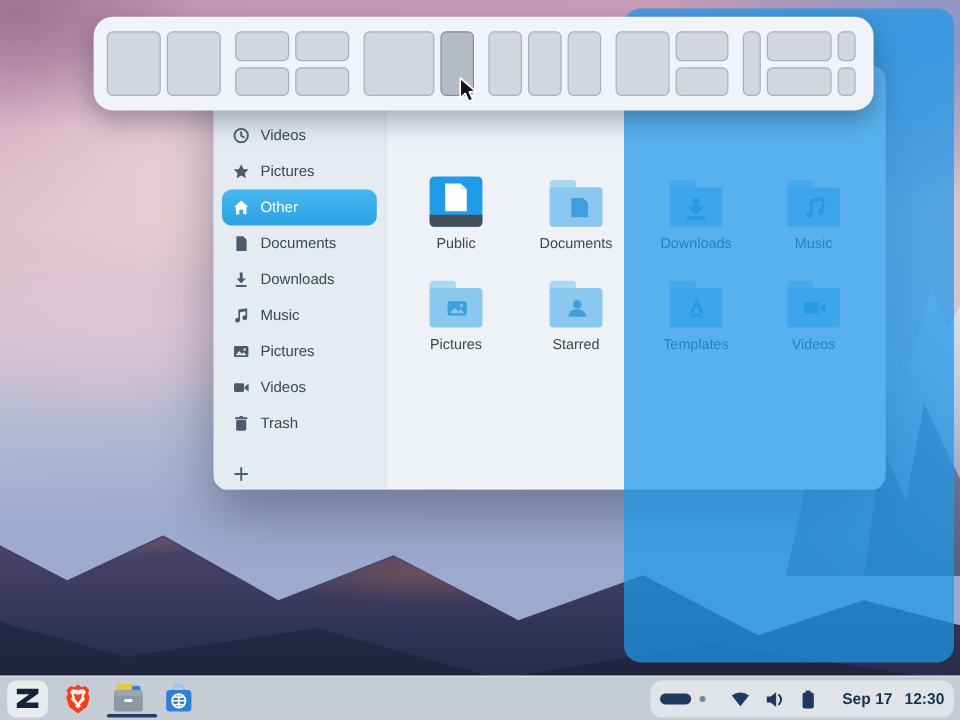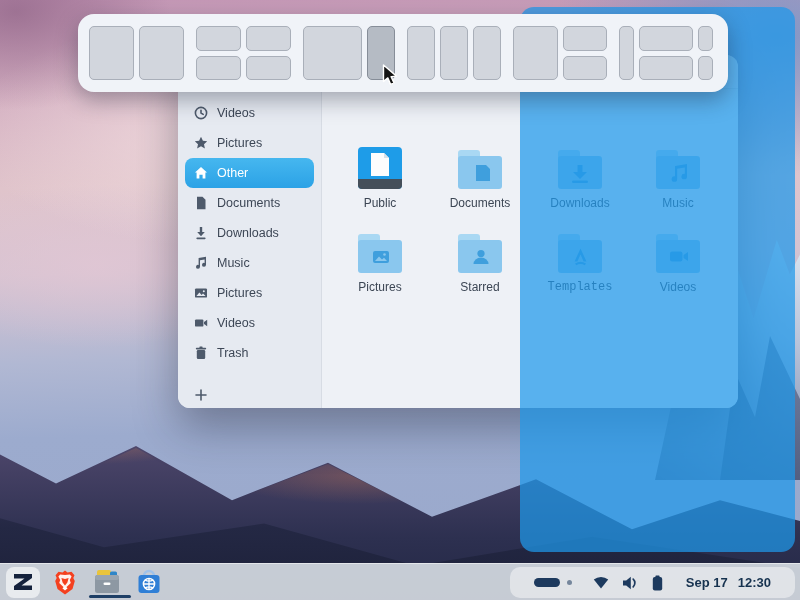--- a/index.html
+++ b/index.html
@@ -79,21 +79,21 @@
 
   
   .taskbar { position:absolute; left:0; bottom:0; width:800px; height:37px; z-index:40;
     background:rgba(236,241,247,.82); border-top:1px solid rgba(255,255,255,.5);
     display:flex; align-items:center; }
   .tb-apps { display:flex; align-items:center; height:100%; padding-left:6px; gap:8px; }
   .tb-btn { width:34px; height:31px; display:flex; align-items:center; justify-content:center; border-radius:8px; position:relative; }
   .tb-btn.active-bg { background:rgba(255,255,255,.6); }
   .run-dash { position:absolute; left:89px; bottom:2px; width:42px; height:3px; border-radius:2px; background:#1e3f66; }
   .tb-tray { position:absolute; right:5px; top:3px; height:31px; background:rgba(255,255,255,.45);
-    border-radius:10px; display:flex; align-items:center; padding:0 24px; gap:13px;text-align:center; }
+    border-radius:10px; display:flex; align-items:center; padding:0 8px; gap:13px;text-align:center; }
   .ws-pill { width:26px; height:9px; border-radius:5px; background:#1d3a5e; }
   .ws-dot { width:5px; height:5px; border-radius:50%; background:rgba(29,58,94,.55); margin-left:-6px; }
   .tray-ic { fill:#1d3a5e; }
   .clock { display:flex; gap:10px; margin-left:10px; font-size:13px; font-weight:bold; color:#16324f; }
 
   .cursor { position:absolute; left:382px; top:64px; z-index:60; }
 </style>
 </head>
 <body>
 
@@ -231,21 +231,21 @@
       </div>
       <div class="tile" style="left:114px; top:141px;">
         <svg class="ic" viewBox="0 0 48 46">
           <rect x="2" y="4" width="22" height="12" rx="3" fill="#a9d8f3"></rect>
           <rect x="2" y="10" width="44" height="33" rx="3" fill="#8ac7ee"></rect>
           <circle cx="25" cy="23.5" r="3.6" fill="#3f9fdd"></circle>
           <path d="M17.5 34 a7.5 6.5 0 0 1 15 0 Z" fill="#3f9fdd"></path>
         </svg>
         <div class="lbl">Starred</div>
       </div>
-      <div class="tile" style="left:214px; top:141px;font-family:Liberation Mono, monospace;">
+      <div class="tile" style="left:214px; top:141px;">
         <svg class="ic" viewBox="0 0 48 46">
           <rect x="2" y="4" width="22" height="12" rx="3" fill="#a9d8f3"></rect>
           <rect x="2" y="10" width="44" height="33" rx="3" fill="#8ac7ee"></rect>
           <path d="M24.5 18.5 L30.5 31.5 H27.6 L24.5 24.5 L21.4 31.5 H18.5 Z" fill="#3f9fdd"></path>
           <path d="M19 33.5 q5.5 -3.5 11 0 l-1.2 1.8 q-4.3 -2.6 -8.6 0 Z" fill="#3f9fdd"></path>
         </svg>
         <div class="lbl">Templates</div>
       </div>
       <div class="tile" style="left:312px; top:141px;">
         <svg class="ic" viewBox="0 0 48 46">

